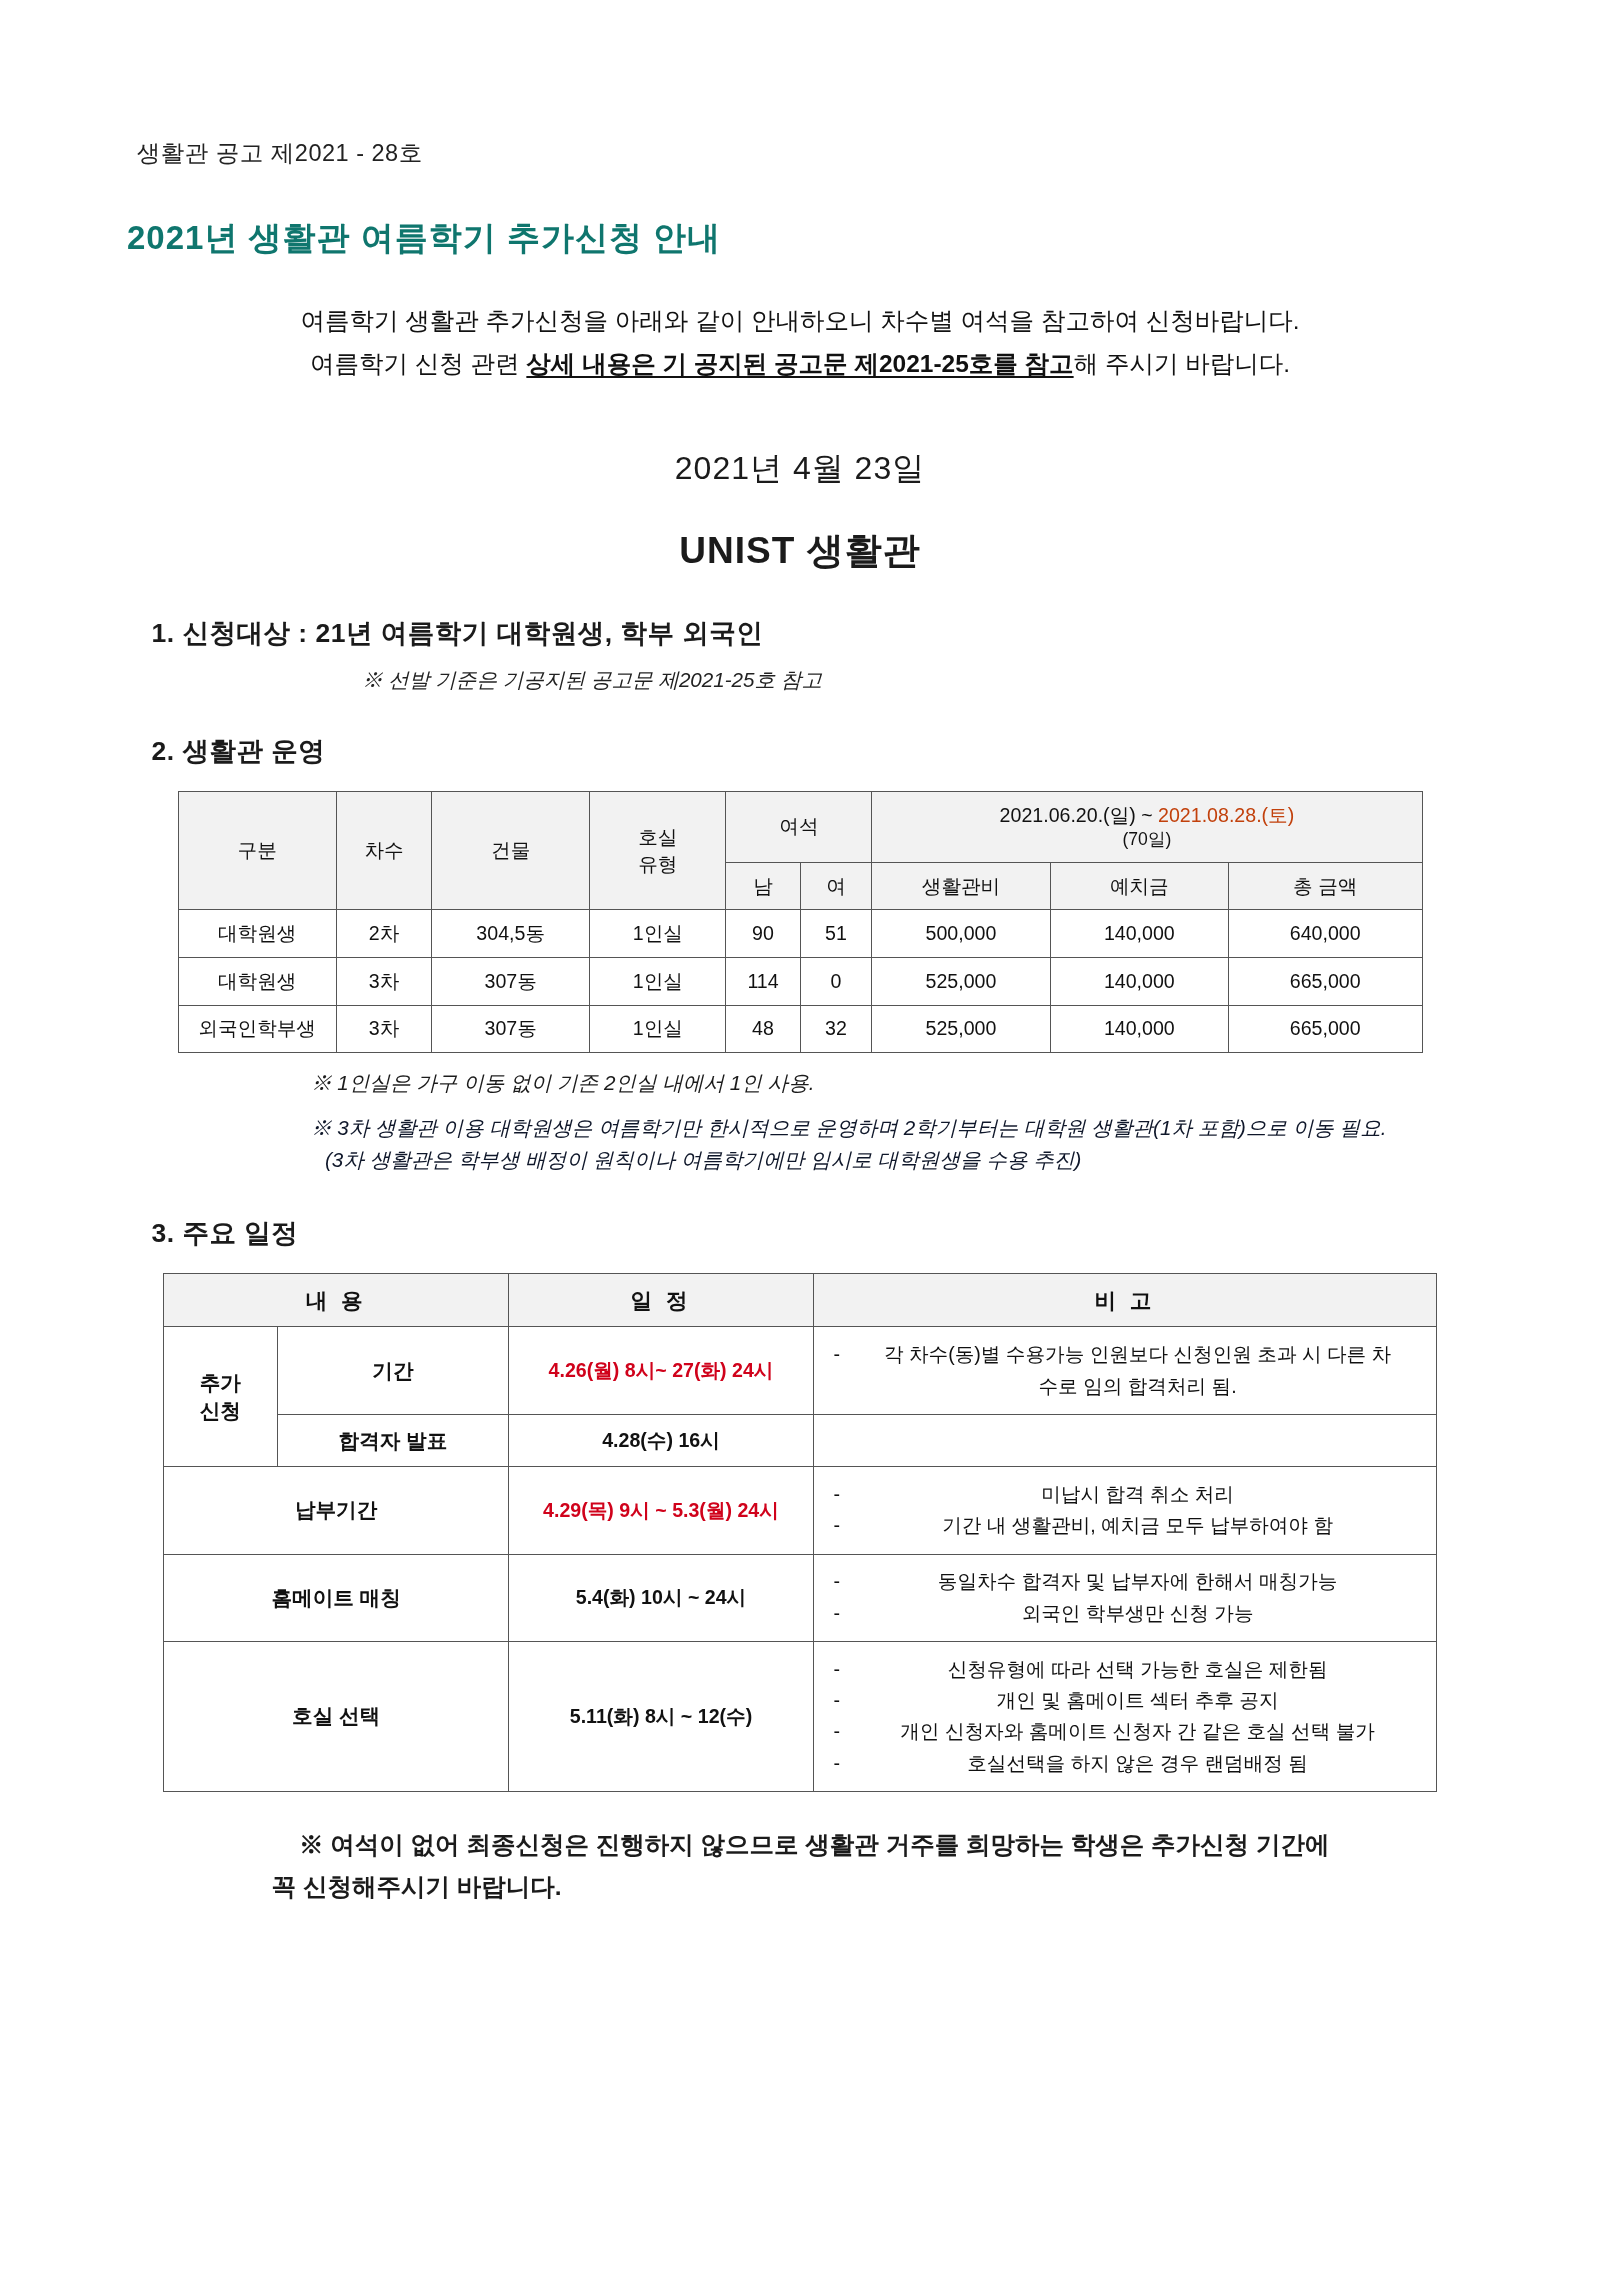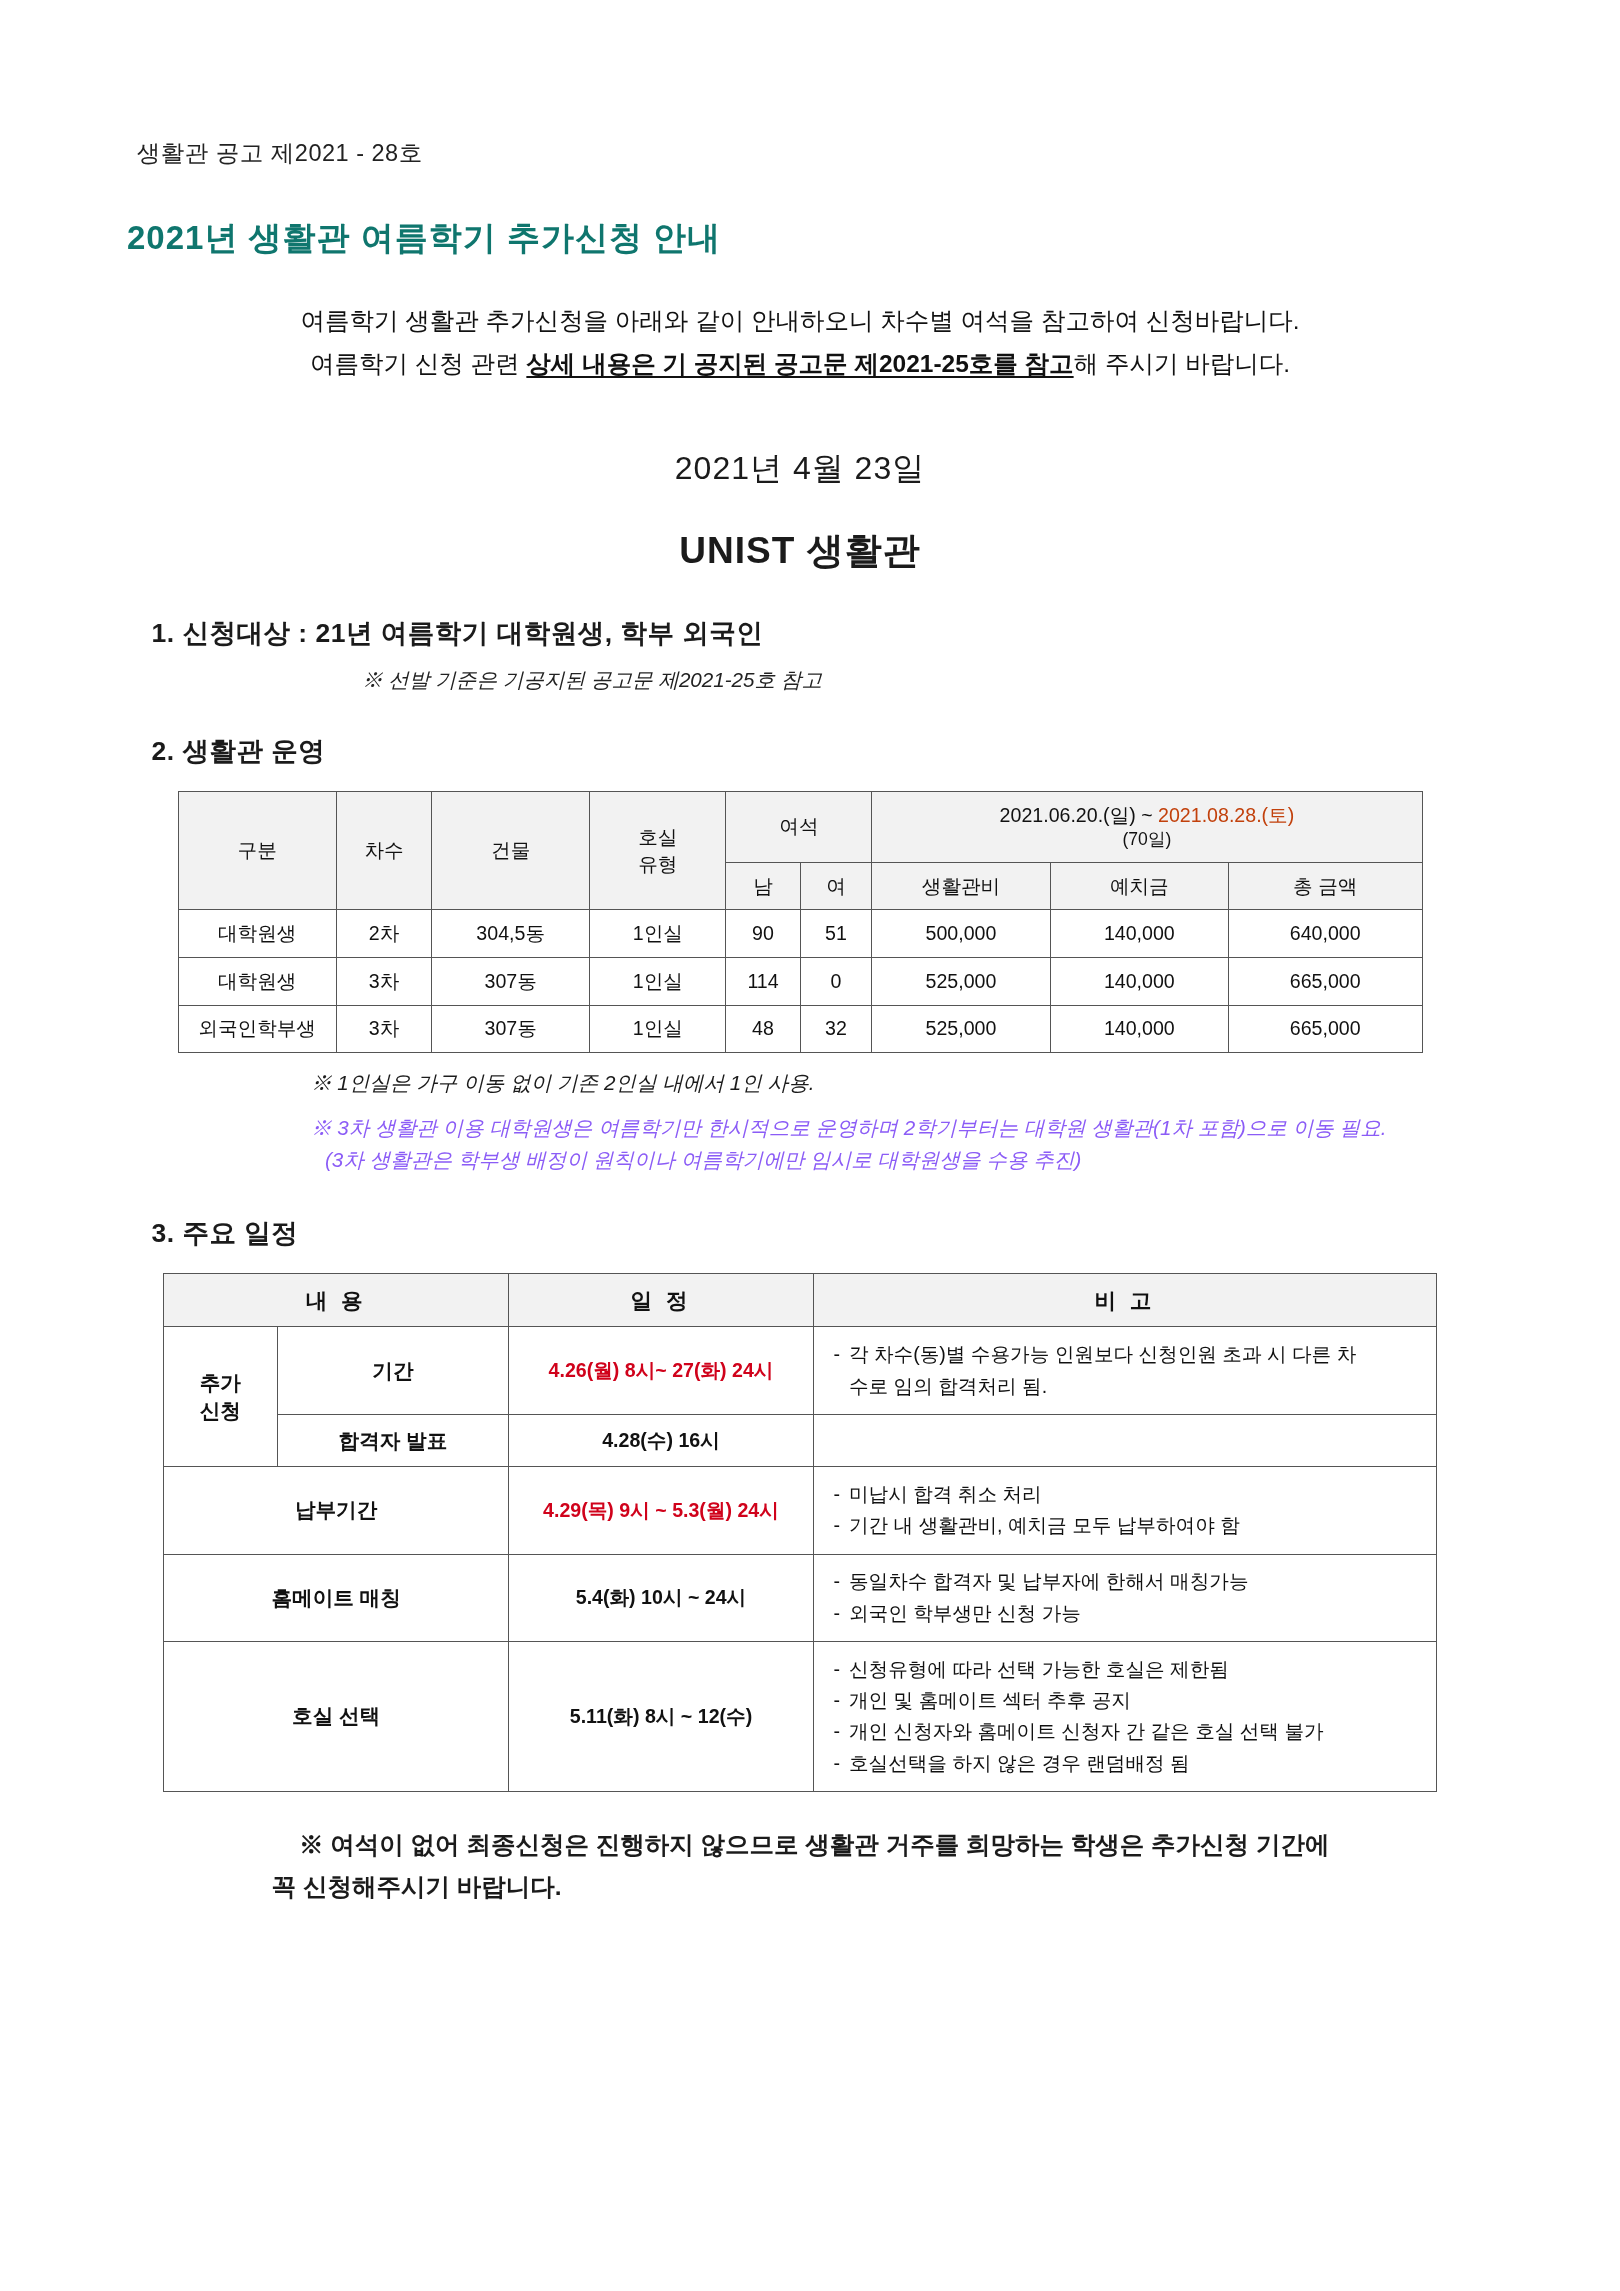--- a/index.html
+++ b/index.html
@@ -115,21 +115,21 @@
   .date-head .sub { font-size: 17.6px; }
 
   
   .note {
     font-size: 20.6px;
     font-style: italic;
     margin-top: 13.7px;
     margin-left: 184px;
     line-height: 1.55;
   }
-  .note.blue { color: #8b5cf6; }
+  .note.blue { color: #0f172a; }
   .note .ind { display: block; margin-left: 14px; }
 
   
   #schedule-table {
     width: 1274px;
     font-size: 19.6px;
   }
   #schedule-table td {
     padding: 11.8px 9.8px;
   }
@@ -143,20 +143,21 @@
   #schedule-table .c-when { width: 284px; }
   #schedule-table .c-remark { text-align: left; padding-left: 17.6px; }
   #schedule-table .label-cell { font-weight: bold; font-size: 20.6px; }
   #schedule-table .when-cell { font-weight: bold; }
   #schedule-table .when-cell.red { color: #d0021b; }
   #schedule-table .remark-list {
     margin: 0;
     padding: 0;
     list-style: none;
     line-height: 1.6;
+    text-align: center;
   }
   #schedule-table .remark-list li {
     padding-left: 17.6px;
     position: relative;
   }
   #schedule-table .remark-list li:before {
     content: "-";
     position: absolute;
     left: 2px;
     top: 0;

